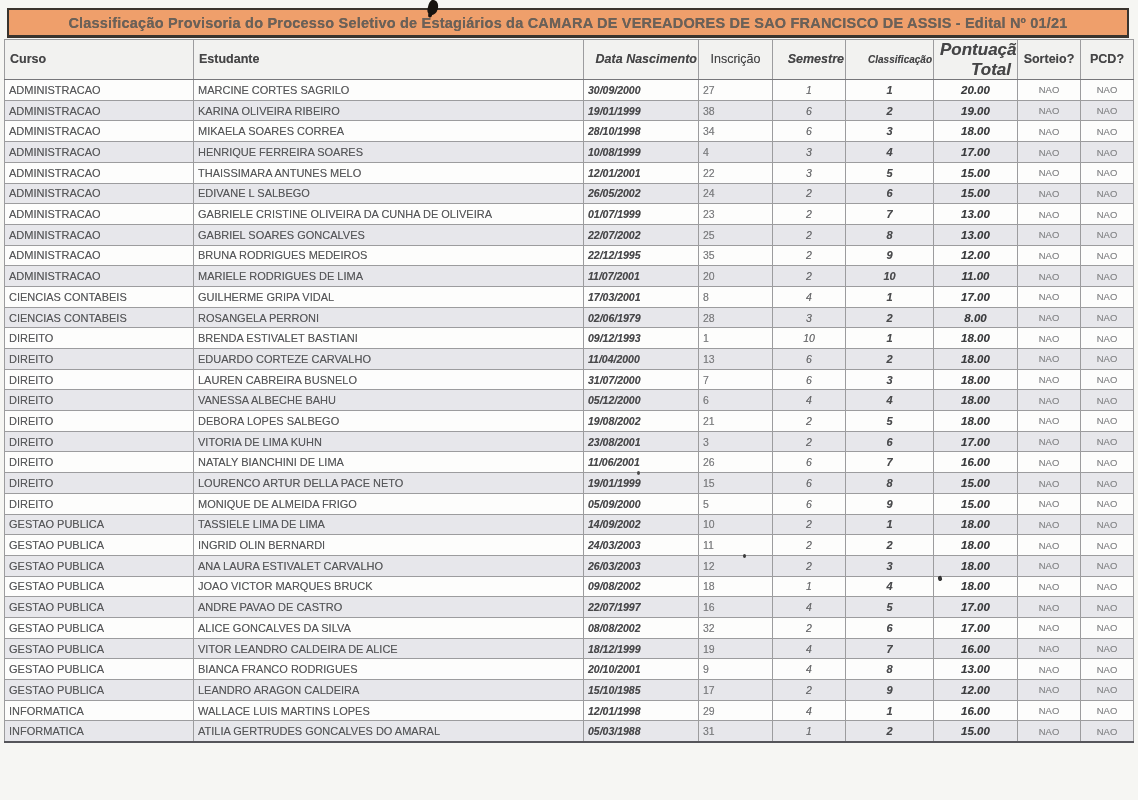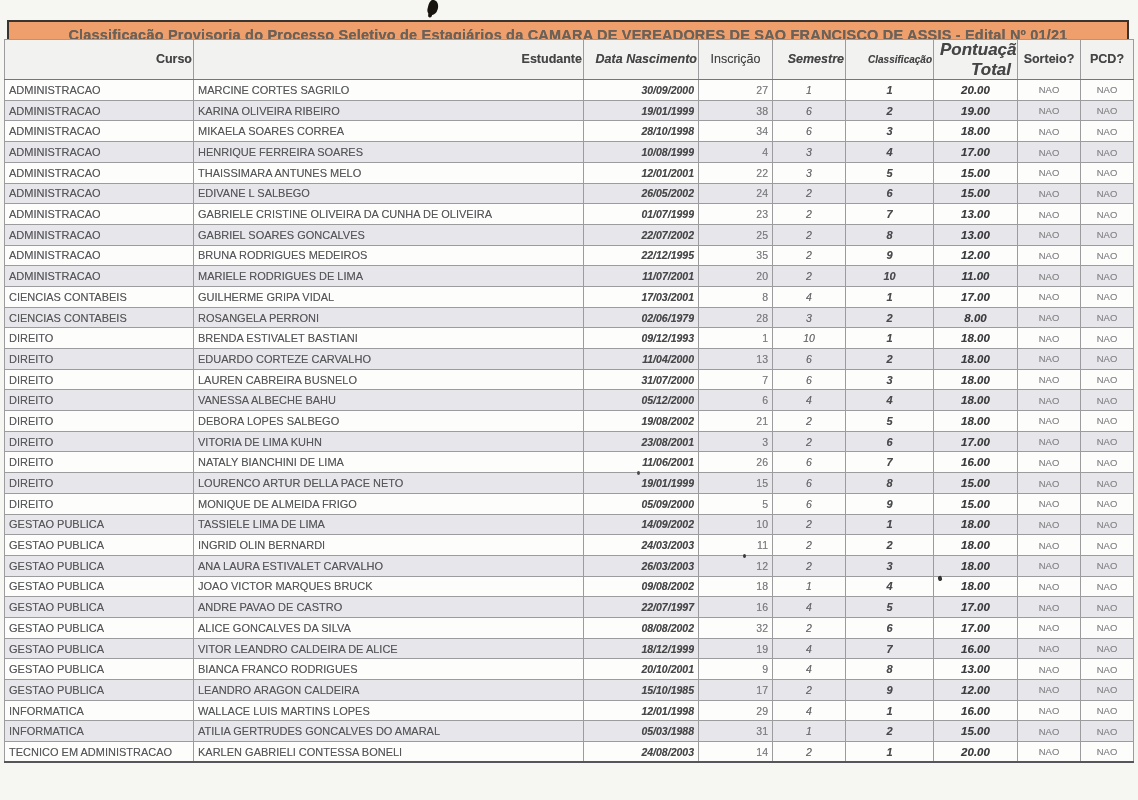--- a/index.html
+++ b/index.html
@@ -3,21 +3,21 @@
 <meta charset="utf-8">
 <style>
   html,body{margin:0;padding:0;}
   body{
     width:1138px;height:800px;position:relative;overflow:hidden;
     background:#f6f6f3;
     font-family:"Liberation Sans", sans-serif;
   }
   
   .banner{
-    position:absolute;left:7px;top:20px;width:1122px;height:30px;
+    position:absolute;left:7px;top:8px;width:1122px;height:30px;
     box-sizing:border-box;
     background:#EF9F6B;
     border:2px solid #3A342E;
     border-bottom-width:3px;
     display:flex;align-items:center;justify-content:center;
   }
   .banner-title{
     font-size:14.5px;font-weight:bold;color:#6A6159;
     letter-spacing:.2px;white-space:nowrap;
     text-shadow:0 0 .5px rgba(90,80,70,.7);
@@ -32,31 +32,31 @@
   th,td{
     border:1px solid #9C9C9E;
     overflow:hidden;white-space:nowrap;box-sizing:border-box;
     text-shadow:0 0 .4px rgba(90,90,92,.55);
   }
   thead th{
     height:38px;background:#F2F2F0;color:#454546;
     font-size:12.5px;font-weight:600;line-height:1.15;
     border-bottom:1px solid #76767a;
   }
-  th.h0,th.h1{text-align:right;padding-left:20px;}
+  th.h0,th.h1{text-align:left;padding-left:5px;}
   th.h2,th.h4,th.h5,th.h6{font-style:italic;text-align:right;}
   th.h5{font-size:10px;}
   th.h6{font-size:17px;white-space:normal;padding:0 6px;}
   th.h3{font-weight:500;}
   tbody td{height:20.7px;font-size:11px;color:#57585A;padding:0 4px;}
   tbody tr.stripe td{background:#E7E7EB;}
   tbody tr:last-child td{border-bottom:2px solid #55555a;}
   td.c0,td.c1{text-align:left;}
-  td.c2{text-align:right;font-style:italic;font-weight:bold;font-size:10.5px;color:#48484A;}
-  td.c3{text-align:right;color:#7E7F81;font-size:10.5px;}
+  td.c2{text-align:left;font-style:italic;font-weight:bold;font-size:10.5px;color:#48484A;}
+  td.c3{text-align:left;color:#7E7F81;font-size:10.5px;}
   td.c4{text-align:center;font-style:italic;color:#68696B;font-size:10.5px;}
   td.c5{text-align:center;font-style:italic;font-weight:bold;color:#4A4B4D;}
   td.c6{text-align:center;font-style:italic;font-weight:bold;font-size:11.5px;color:#3B3C3E;}
   td.c7,td.c8{text-align:center;color:#8F9092;font-size:9.5px;}
   
   .artifact{position:absolute;background:#17130F;}
   .ink-blob{left:428px;top:0;width:10px;height:15px;border-radius:45% 60% 55% 40%;transform:rotate(14deg);}
   .ink-blob:after{content:"";position:absolute;left:2px;top:13px;width:4px;height:5px;background:#17130F;border-radius:50%;}
   .dot-a{left:743px;top:554px;width:3px;height:4px;border-radius:50%;background:#3a3a3a;}
   .dot-b{left:938px;top:576px;width:4px;height:5px;border-radius:60% 40% 50% 50%;background:#343434;transform:rotate(-20deg);}
@@ -440,30 +440,19 @@
     <td class="c0">INFORMATICA</td>
     <td class="c1">ATILIA GERTRUDES GONCALVES DO AMARAL</td>
     <td class="c2">05/03/1988</td>
     <td class="c3">31</td>
     <td class="c4">1</td>
     <td class="c5">2</td>
     <td class="c6">15.00</td>
     <td class="c7">NAO</td>
     <td class="c8">NAO</td>
   </tr>
-      <tr>
-    <td class="c0">TECNICO EM ADMINISTRACAO</td>
-    <td class="c1">KARLEN GABRIELI CONTESSA BONELI</td>
-    <td class="c2">24/08/2003</td>
-    <td class="c3">14</td>
-    <td class="c4">2</td>
-    <td class="c5">1</td>
-    <td class="c6">20.00</td>
-    <td class="c7">NAO</td>
-    <td class="c8">NAO</td>
-  </tr>
     </tbody>
 </table>
 
 <div class="artifact ink-blob"></div>
 <div class="artifact dot-a"></div>
 <div class="artifact dot-b"></div>
 <div class="artifact dot-c"></div>
 
 </body></html>

